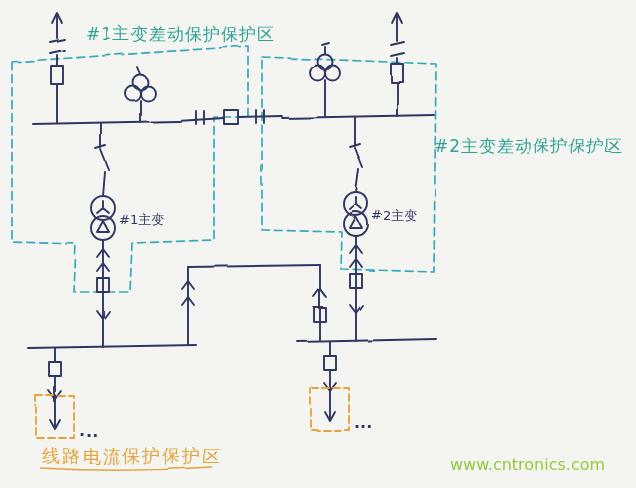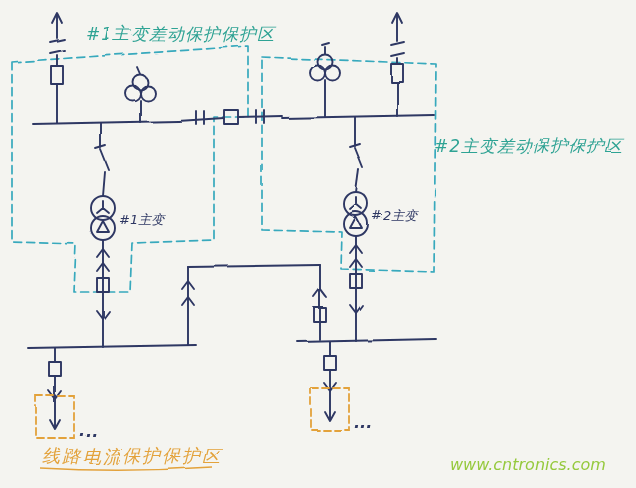--- a/index.html
+++ b/index.html
@@ -5,21 +5,21 @@
   :root{
     --bg:#f4f4f0; --ink:#2e3763; --zone_line:#37a9bd; --zone_text:#2fa394;
     --orange:#e3a23b; --green:#95c93d;
   }
   html,body{margin:0;padding:0;}
   body{
     background:var(--bg);
     font-family:"DejaVu Sans","Liberation Sans",sans-serif;
     width:636px;height:488px;overflow:hidden;
   }
-  .canvas{position:relative;width:588px;height:488px;font-style:italic;}
+  .canvas{position:relative;width:588px;height:488px;}
   svg{display:block;}
   .ink{stroke:var(--ink);stroke-width:1.9;fill:none;stroke-linecap:round;stroke-linejoin:round;}
   .zone{stroke:var(--zone_line);stroke-width:1.7;fill:none;stroke-dasharray:8 5;stroke-linecap:round;stroke-linejoin:round;}
   .obox{stroke:var(--orange);stroke-width:1.8;fill:none;stroke-dasharray:7 4;stroke-linecap:round;}
   .t-zone{fill:var(--zone_text);font-size:17px;letter-spacing:1px;}
   .t-ink{fill:var(--ink);font-size:13px;}
   .t-orange{fill:var(--orange);font-size:18px;letter-spacing:2px;}
   .t-green{fill:var(--green);font-size:16px;}
   .t-dots{fill:var(--ink);font-size:16px;font-weight:bold;}
   .uline{stroke:var(--orange);stroke-width:1.3;fill:none;}

